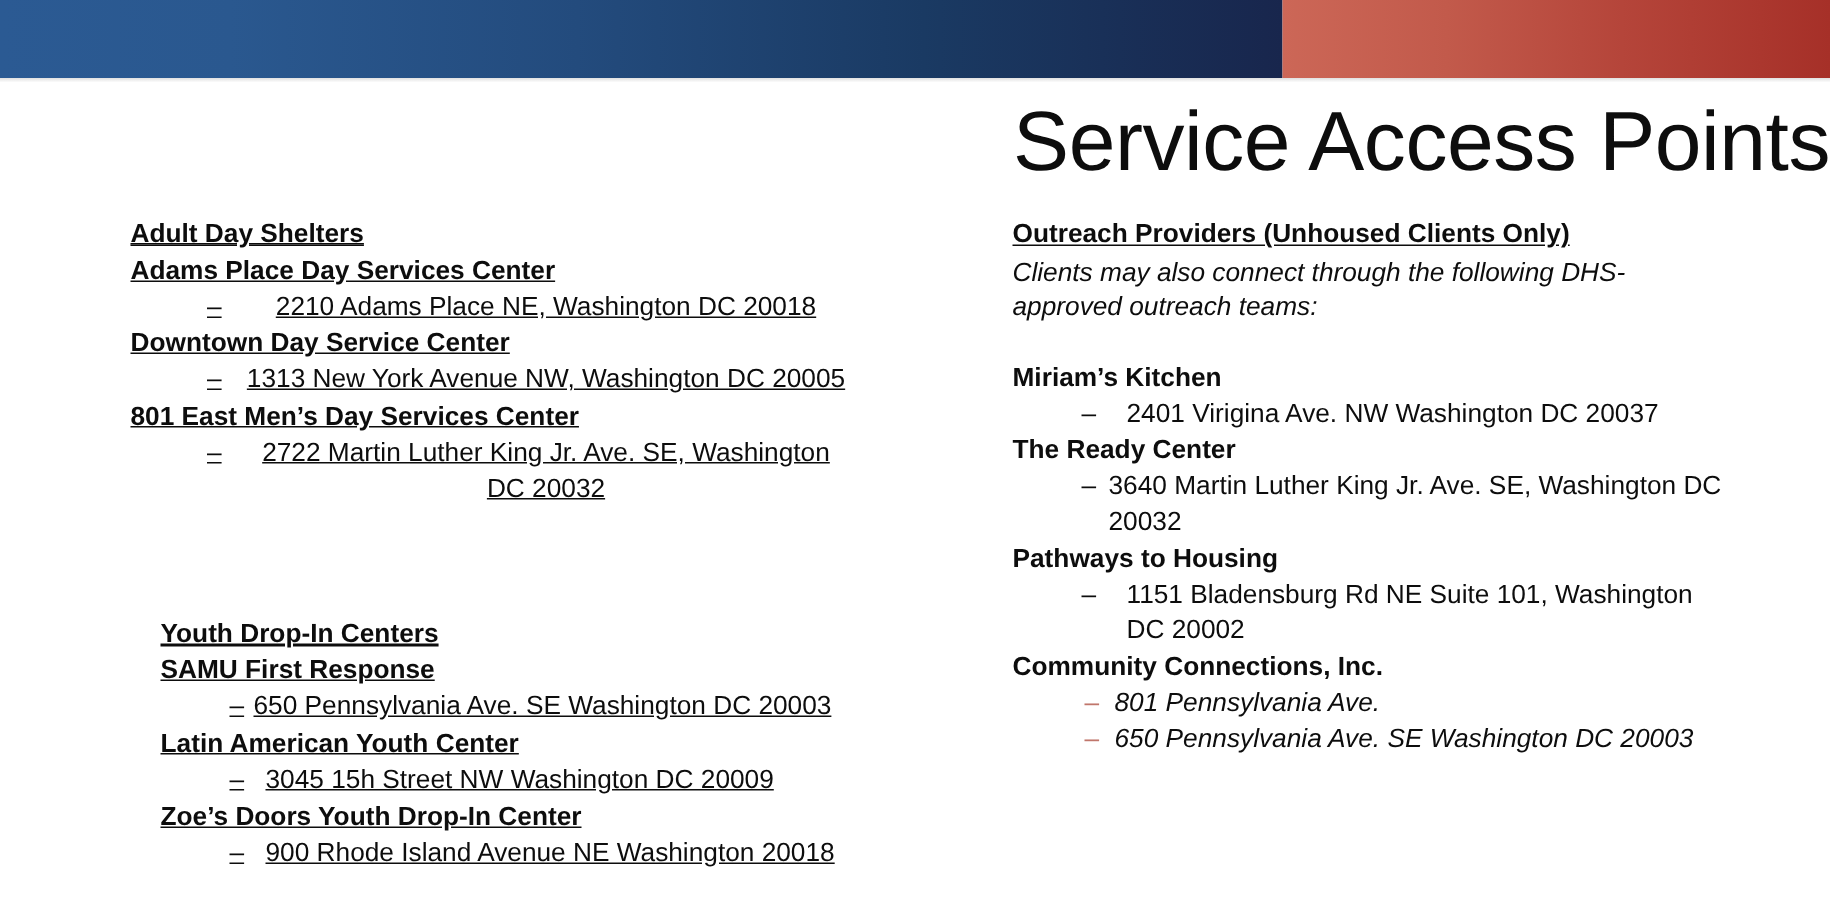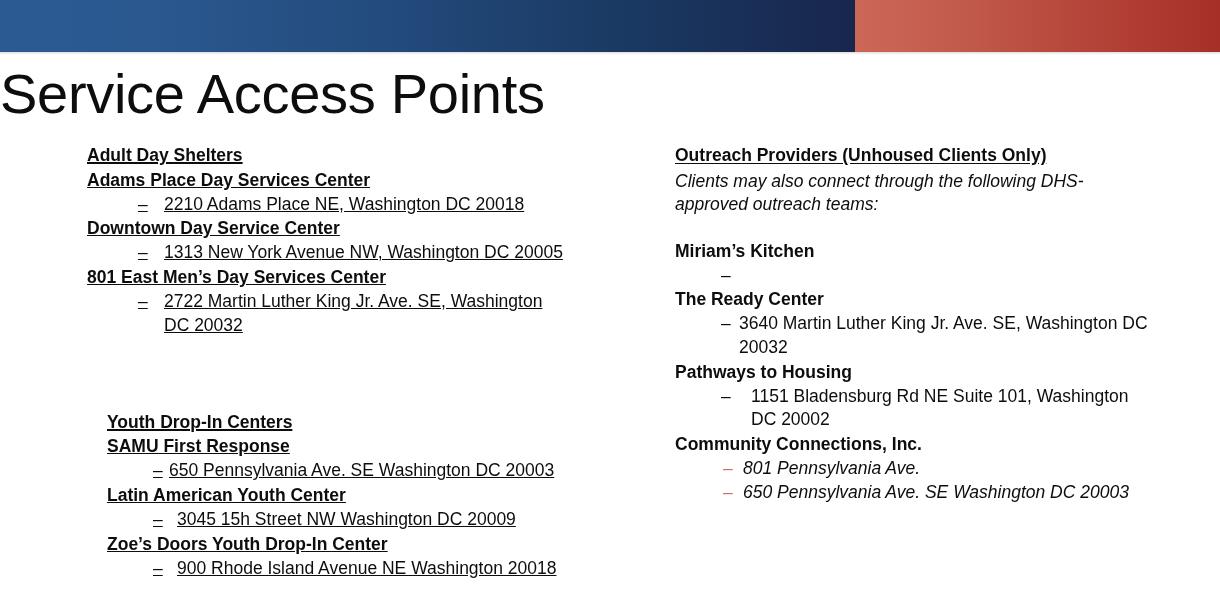--- a/index.html
+++ b/index.html
@@ -36,21 +36,21 @@
     top: 52px; left: 0;
     width: 1220px; height: 3px;
     background: linear-gradient(180deg, rgba(0,0,0,0.12), rgba(0,0,0,0));
   }
 
   
   .title {
     position: absolute;
     top: 62px; left: 0;
     width: 1220px;
-    text-align: left;
+    text-align: right;
     font-size: 56px;
     font-weight: 400;
     color: #0d0d0d;
     letter-spacing: -0.3px;
     line-height: 1.15;
   }
 
   
   .col {
     position: absolute;
@@ -86,21 +86,21 @@
   .dash {
     flex: 0 0 auto;
     color: #0d0d0d;
     text-align: left;
   }
   .dash.salmon { color: #c0766b; }
   .btext { flex: 1 1 auto; }
 
   
   .ind-a .dash  { width: 26px; margin-left: 51px; }
-  .ind-a .btext { max-width: 400px; }
+  .ind-a .btext { max-width: 400px; text-align: center; }
 
   
   .youth { margin-left: 20px; }
   .ind-y .dash  { width: 24px; margin-left: 46px; }
   .ind-y .btext { max-width: 420px; }
   .ind-y-tight .dash  { width: 16px; margin-left: 46px; }
   .ind-y-tight .btext { max-width: 420px; }
 
   
   .ind-r .dash  { width: 30px; margin-left: 46px; }
@@ -179,20 +179,21 @@
 
     <div class="section-head">Outreach Providers (Unhoused Clients Only)</div>
 
     <div class="intro-italic">Clients may also connect through the following DHS-approved outreach teams:</div>
 
     <div class="gap-small"></div>
 
     <div class="org">Miriam’s Kitchen</div>
     <div class="bullet ind-r">
       <span class="dash">–</span>
+      <span class="btext">2401 Virigina Ave. NW Washington DC 20037</span>
     </div>
 
     <div class="org">The Ready Center</div>
     <div class="bullet ind-r-tight">
       <span class="dash">–</span>
       <span class="btext">3640 Martin Luther King Jr. Ave. SE, Washington DC 20032</span>
     </div>
 
     <div class="org">Pathways to Housing</div>
     <div class="bullet ind-r">

